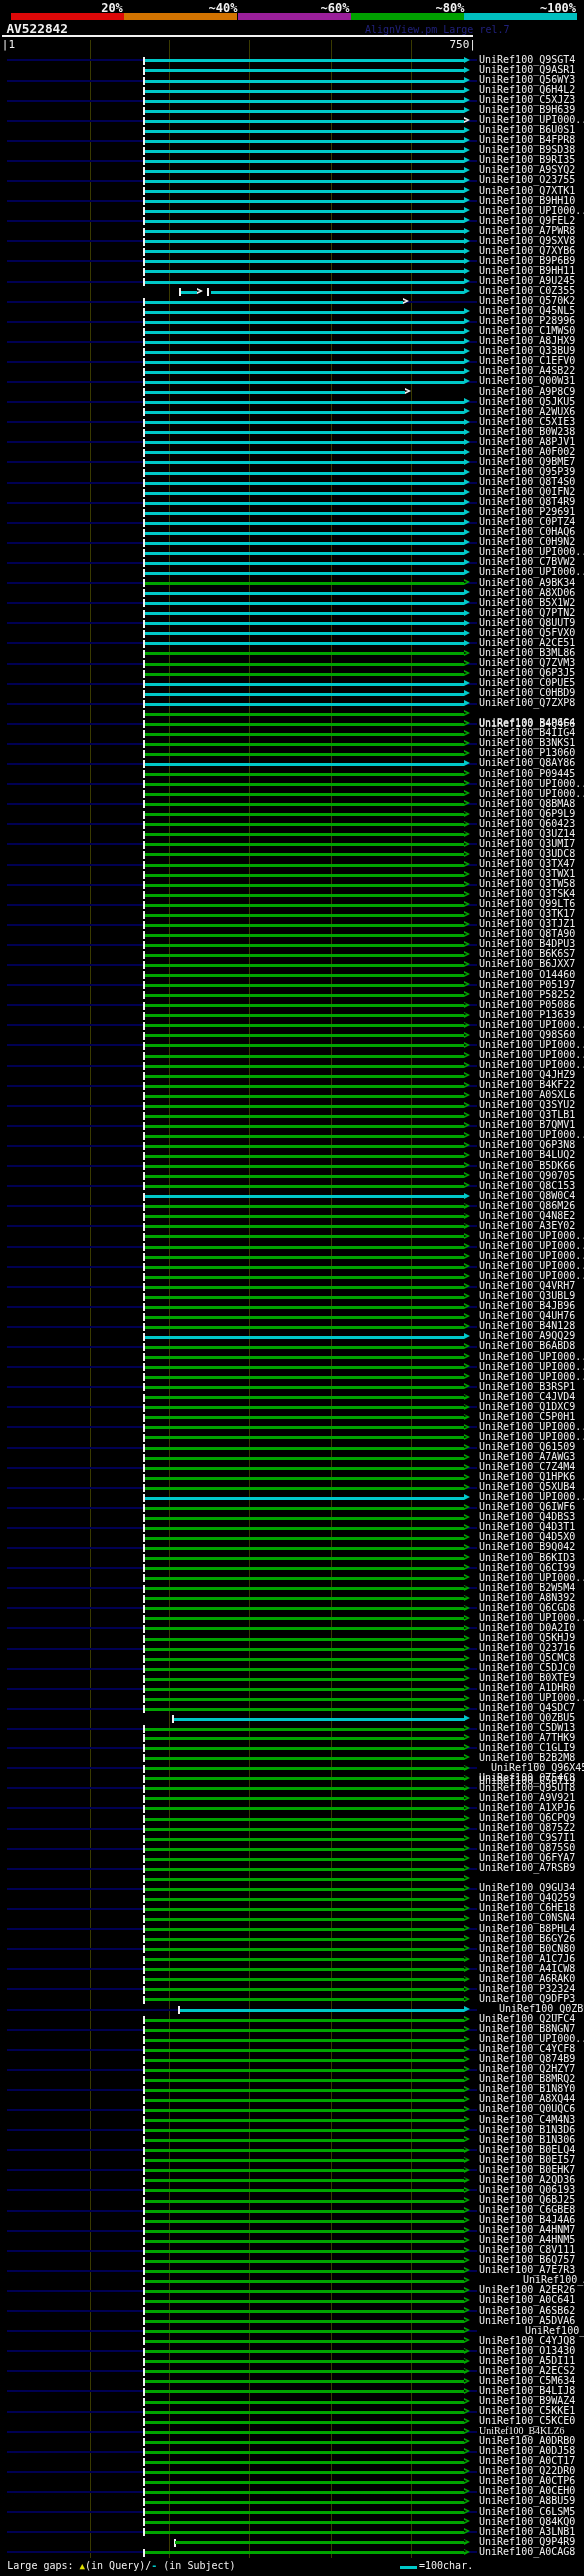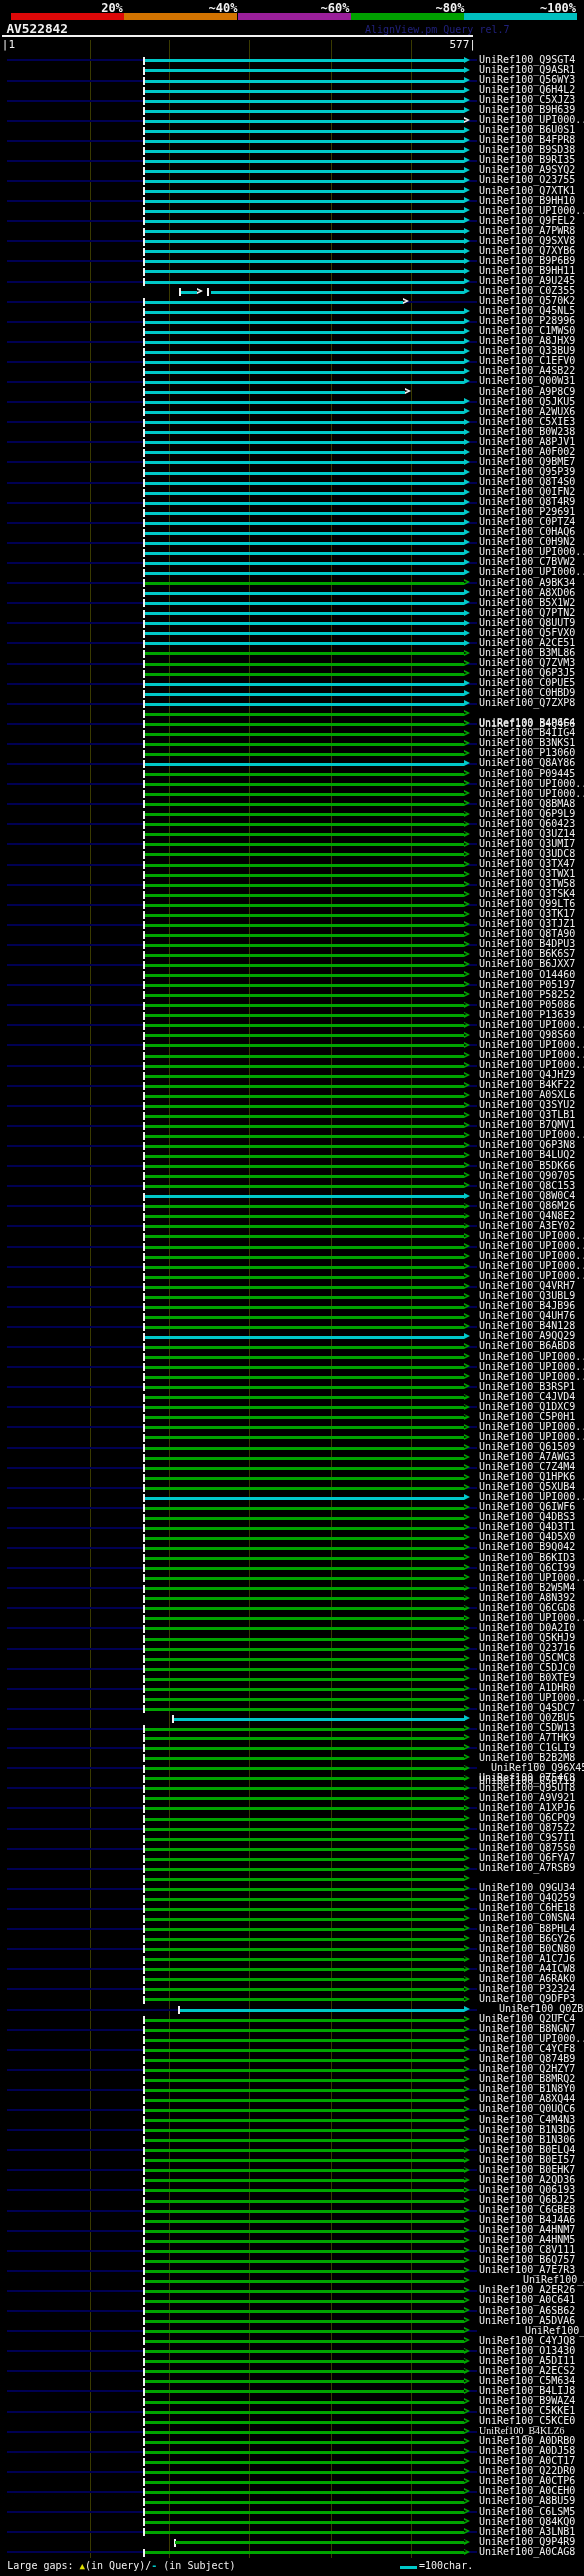--- a/index.html
+++ b/index.html
@@ -39,25 +39,25 @@
     <div id="keybar">
         <div class="keyseg" style="left: 11px; width: 113px; background: rgb(221, 8, 8);"></div>
         <div class="keyseg" style="left: 124px; width: 113px; background: rgb(210, 115, 0);"></div>
         <div class="keyseg" style="left: 238px; width: 113px; background: rgb(154, 31, 154);"></div>
         <div class="keyseg" style="left: 351px; width: 113px; background: rgb(0, 160, 0);"></div>
         <div class="keyseg" style="left: 464px; width: 113px; background: rgb(0, 191, 191);"></div>
       </div>
   </div>
 
   <div id="title">AV522842</div>
-  <div id="watermark">AlignView.pm Query rel.7</div>
+  <div id="watermark">AlignView.pm Large rel.7</div>
 
   <div id="ruler"></div>
   <span class="rulerlabel" style="left:1.8px">|1</span>
-  <span class="rulerlabel" style="left:402px;width:74px;text-align:right;display:inline-block">577|</span>
+  <span class="rulerlabel" style="left:402px;width:74px;text-align:right;display:inline-block">750|</span>
 
   <div id="grid">
       <div class="gridline" style="left: 90px;"></div>
       <div class="gridline" style="left: 169px;"></div>
       <div class="gridline" style="left: 249px;"></div>
       <div class="gridline" style="left: 331px;"></div>
       <div class="gridline" style="left: 411px;"></div>
     </div>
 
   <div id="hits">

